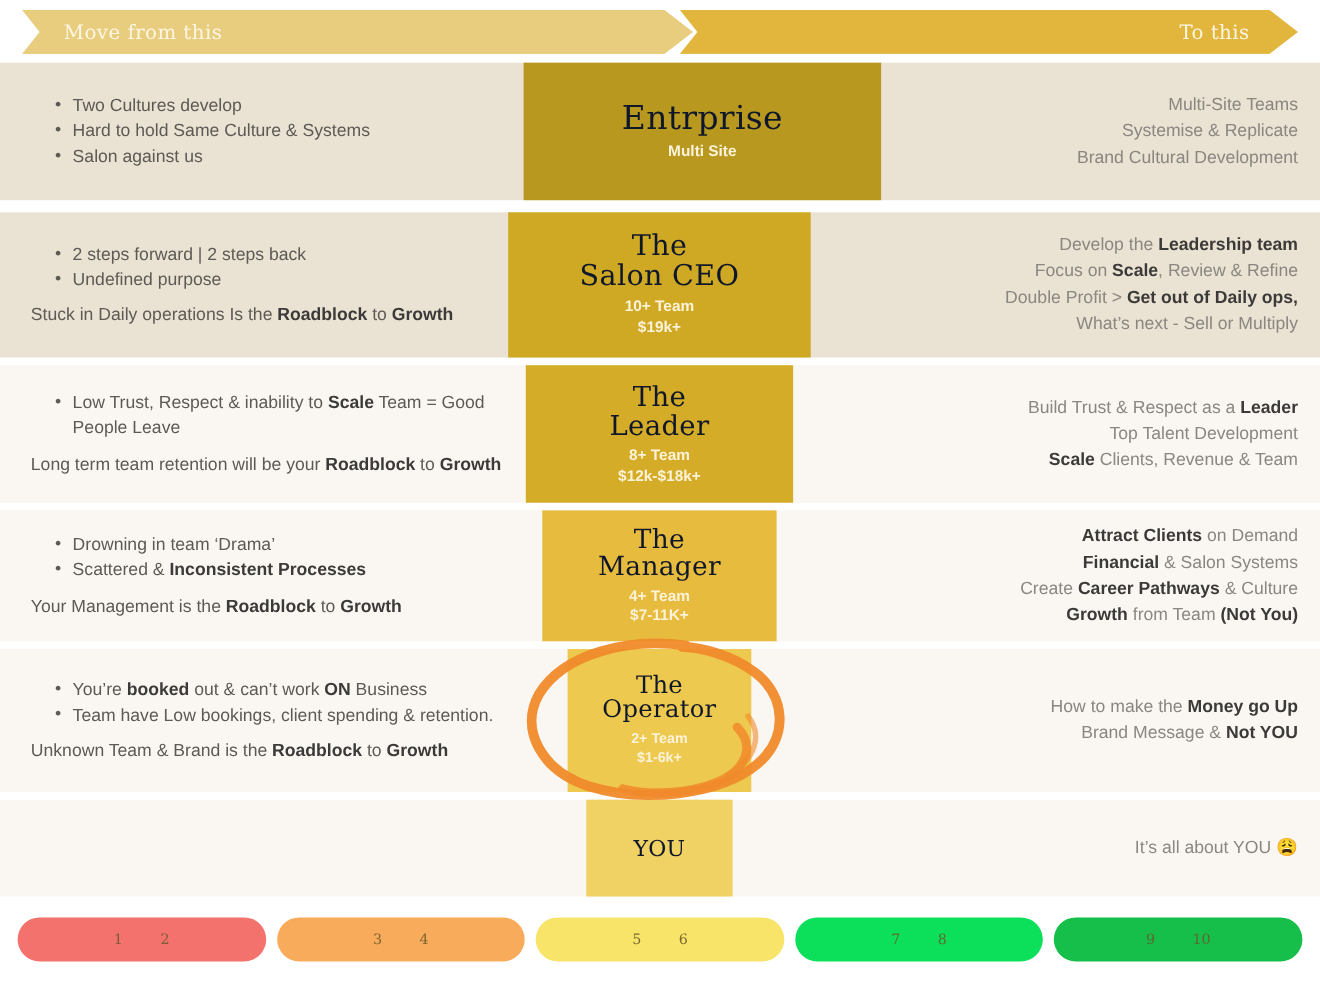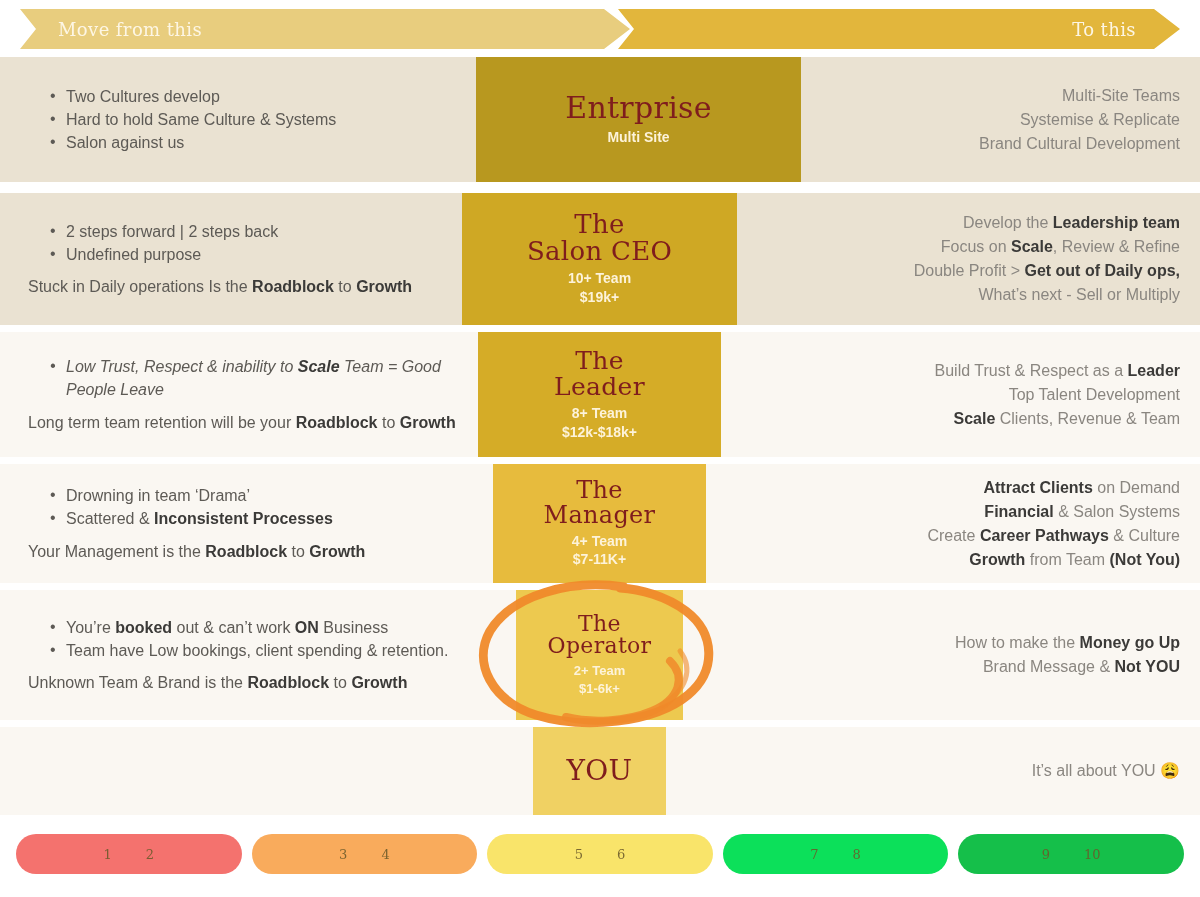--- a/index.html
+++ b/index.html
@@ -86,21 +86,21 @@
   .center-box {
     display: flex;
     flex-direction: column;
     align-items: center;
     justify-content: center;
     text-align: center;
     box-sizing: border-box;
   }
   .box-title {
     font-family: "DejaVu Serif", serif;
-    color: #7f1d1d;
+    color: #0f172a;
     line-height: 1.04;
     font-weight: 400;
     letter-spacing: 0.3px;
   }
   .box-sub {
     font-family: "Liberation Sans", sans-serif;
     color: #fdf3da;
     font-weight: 700;
     line-height: 1.35;
   }
@@ -228,21 +228,21 @@
       </div>
       <div class="tier-right" style="padding: 0px 20px 0px 42px; font-size: 16px;">
         <div class="rline">Develop the <b>Leadership team</b></div>
         <div class="rline">Focus on <b>Scale</b>, Review &amp; Refine</div>
         <div class="rline">Double Profit &gt; <b>Get out of Daily ops,</b></div>
         <div class="rline">What’s next - Sell or Multiply</div>
       </div>
     </div>
     <div class="tier" style="position: absolute; left: 0px; top: 332px; height: 125px; background: rgb(250, 247, 242);">
       <div class="tier-left" style="width: 478px; padding: 0px 22px 0px 28px; font-size: 16px;">
-        <ul class="bullets" style="margin-left: 20px; font-style: italic;">
+        <ul class="bullets" style="margin-left: 20px;">
           <li>Low Trust, Respect &amp; inability to <b>Scale</b> Team = Good People Leave</li>
         </ul>
         <div class="para" style="margin-top: 9px;">Long term team retention will be your <b>Roadblock</b> to <b>Growth</b></div>
       </div>
       <div class="tier-center" style="width: 243px;">
         <div class="center-box" style="background: rgb(213, 172, 39); width: 243px; height: 125px;">
           <div class="box-title" style="font-size: 25px;">The<br>Leader</div>
           <div class="box-sub" style="font-size: 14px; margin-top: 4px;">8+  Team</div>
           <div class="box-sub" style="font-size: 14px;">$12k-$18k+</div>
         </div>
@@ -292,21 +292,21 @@
       </div>
       <div class="tier-right" style="padding: 0px 20px 0px 42px; font-size: 16px;">
         <div class="rline">How to make the <b>Money go Up</b></div>
         <div class="rline">Brand Message  &amp; <b>Not YOU</b></div>
       </div>
     </div>
     <div class="tier" style="position: absolute; left: 0px; top: 727px; height: 88px; background: rgb(250, 247, 242);">
       <div class="tier-left" style="width: 533px; padding: 0px 22px 0px 28px; font-size: 16px;"></div>
       <div class="tier-center" style="width: 133px;">
         <div class="center-box" style="background: rgb(240, 209, 99); width: 133px; height: 88px;">
-          <div class="box-title" style="font-size: 28px;">YOU</div>
+          <div class="box-title" style="font-size: 20px;">YOU</div>
         </div>
       </div>
       <div class="tier-right" style="padding: 0px 20px 0px 42px; font-size: 16px;">
         <div class="rline">It’s all about  YOU 😩</div>
       </div>
     </div>
   </div>
 
 <svg class="circle-annot" viewBox="0 0 252 160">
   <g fill="none" stroke="#f08a2a" stroke-linecap="round" stroke-linejoin="round">

